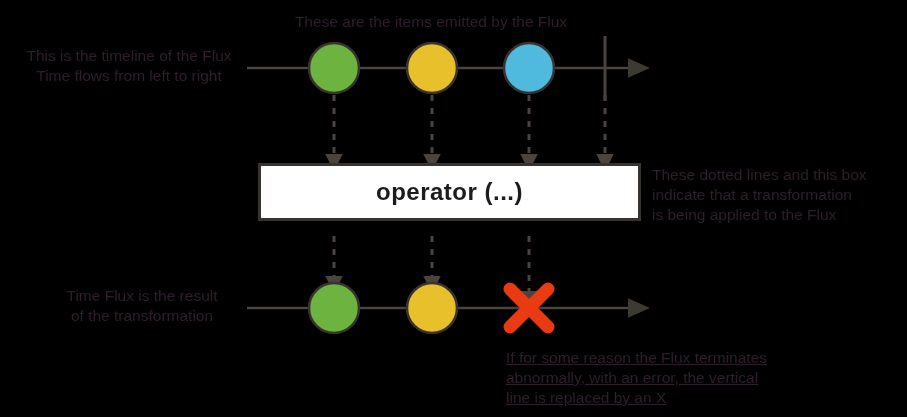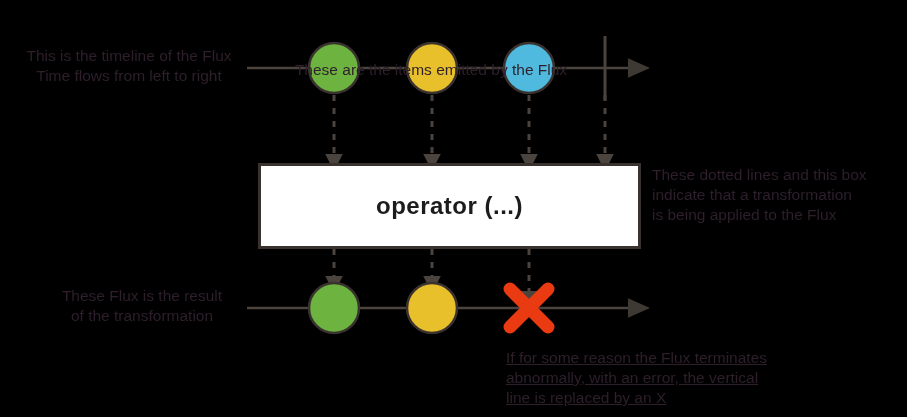--- a/index.html
+++ b/index.html
@@ -22,42 +22,42 @@
     position: absolute;
     color: #2e1f2b;
     font-family: "Liberation Sans", sans-serif;
     font-size: 15.5px;
     line-height: 20px;
     white-space: pre;
     letter-spacing: 0px;
   }
 
   #note-timeline      { left: 16px;   top: 46px;  width: 226px; text-align: center; }
-  #note-items         { left: 285px; top: 12px;  width: 292px; text-align: center; margin-top: 48px; }
+  #note-items         { left: 285px; top: 12px;  width: 292px; text-align: center; }
   #note-complete      { left: 598px; top: 6px;   width: 305px; text-align: left; }
   #note-dotted        { left: 652px; top: 136px; width: 252px; text-align: left; margin-top: 29px; }
   #note-boxtext       { left: 652px; top: 216px; width: 252px; text-align: left; }
   #note-result        { left: 58px;  top: 286px; width: 168px; text-align: center; }
   #note-error         { left: 506px; top: 348px; width: 300px; text-align: left; text-decoration: underline; }
 
   
   #canvas {
     position: absolute;
     left: 0; top: 0;
     width: 907px;
     height: 417px;
   }
 
   
   #operator-box {
     position: absolute;
     left: 258px;
     top: 163px;
     width: 383px;
-    height: 86px;
+    height: 58px;
     background: #ffffff;
     border: 3px solid #3a322e;
     box-sizing: border-box;
     display: flex;
     align-items: center;
     justify-content: center;
   }
   #operator-label {
     font-family: "Liberation Sans", sans-serif;
     font-weight: bold;
@@ -125,20 +125,20 @@
 Time flows from left to right</div>
 
   <div class="note" id="note-items">These are the items emitted by the Flux</div>
 
 
   <div class="note" id="note-dotted">These dotted lines and this box
 indicate that a transformation
 is being applied to the Flux</div>
 
 
-  <div class="note" id="note-result">These Flux is the result
+  <div class="note" id="note-result">Time Flux is the result
 of the transformation</div>
 
   <div class="note" id="note-error">If for some reason the Flux terminates
 abnormally, with an error, the vertical
 line is replaced by an X</div>
 
 </div>
 
 </body></html>

